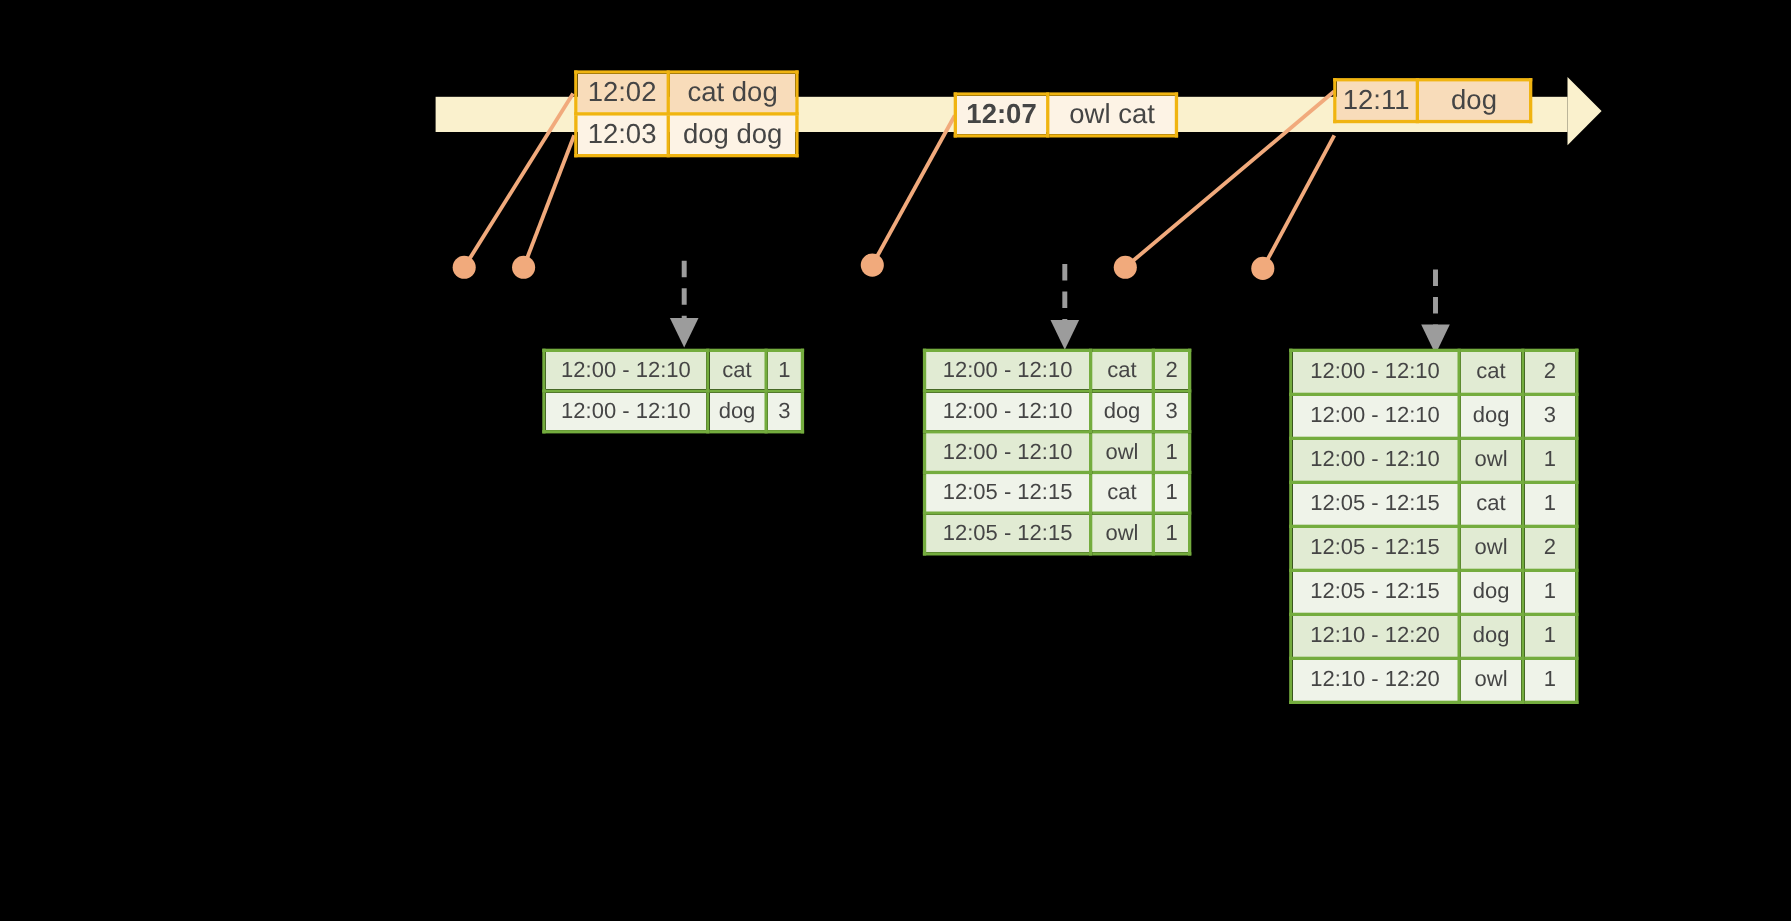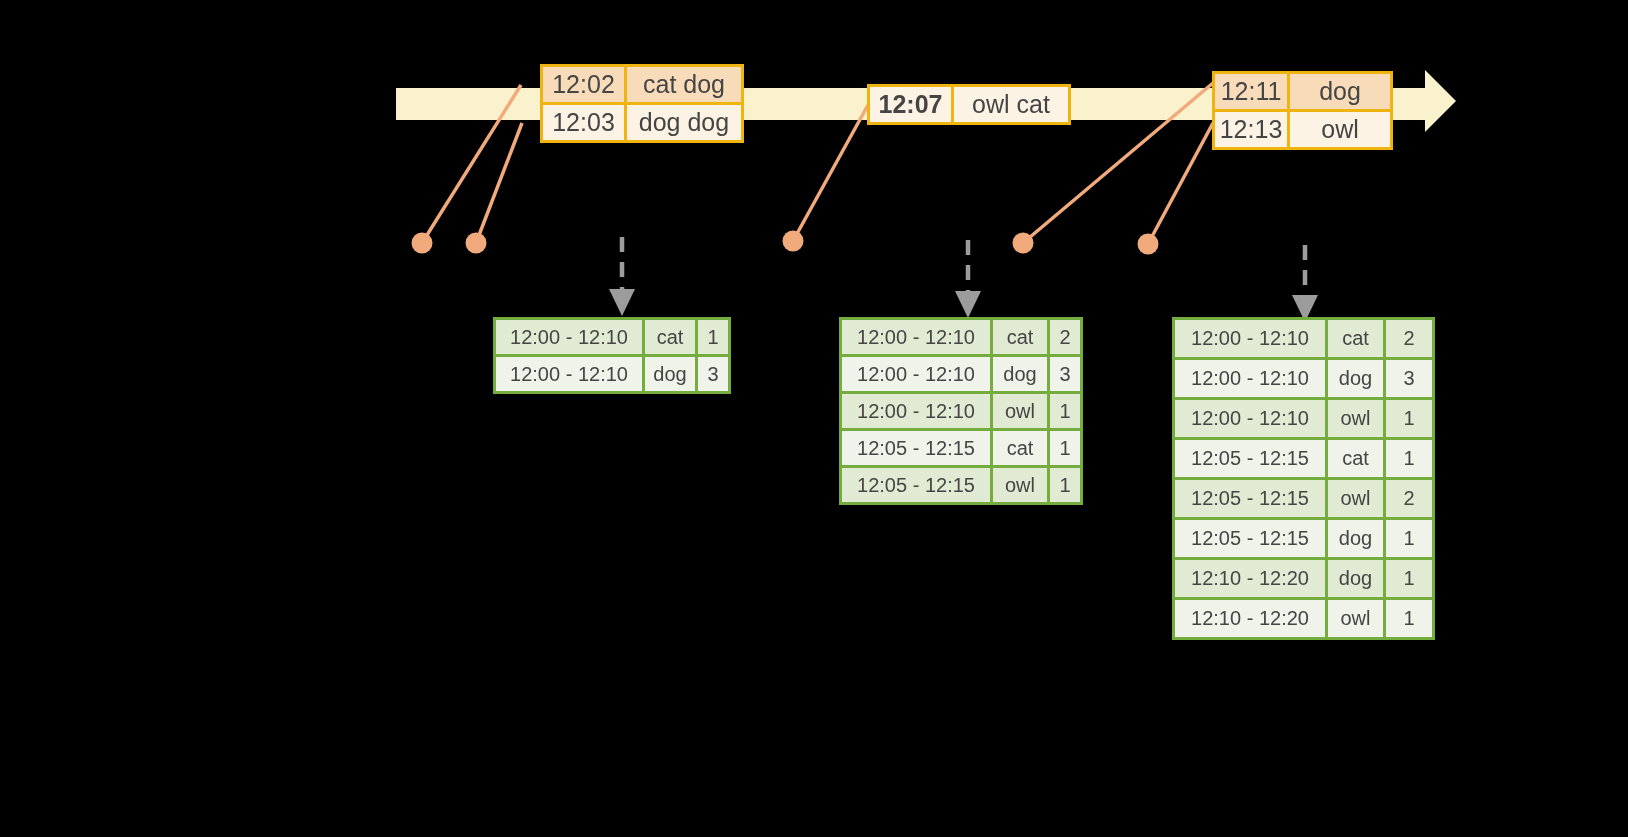--- a/index.html
+++ b/index.html
@@ -15,21 +15,21 @@
   table{border-collapse:collapse;position:absolute;z-index:1;table-layout:fixed;}
   td{color:var(--text);text-align:center;vertical-align:middle;overflow:hidden;white-space:nowrap;}
   .ev td{border:3px solid var(--event_border);height:33px;font-size:25px;}
   .rt td{border:3px solid var(--result_border);font-size:20px;}
   .g1 td,.g2 td{height:32px;}
   .g3 td{height:35px;}
   .ev .dark td{background:var(--event_row_dark);}
   .ev .light td{background:var(--event_row_light);}
   .rt .dark td{background:var(--result_row_dark);}
   .rt .light td{background:var(--result_row_light);}
-  .ev1{left:540px;top:64px;} .ev1 .c1{width:79px;} .ev1 .c2{width:112px;margin-top:16px;}
+  .ev1{left:522px;top:64px;} .ev1 .c1{width:79px;} .ev1 .c2{width:112px;margin-top:16px;}
   .ev2{left:867px;top:84px;} .ev2 .c1{width:79px;font-weight:bold;} .ev2 .c2{width:112px;}
   .ev3{left:1212px;top:71px;} .ev3 .c1{width:70px;} .ev3 .c2{width:98px;}
   .g1{left:493px;top:317px;} .g1 .c1{width:144px;} .g1 .c2{width:48px;} .g1 .c3{width:28px;}
   .g2{left:839px;top:317px;} .g2 .c1{width:146px;} .g2 .c2{width:52px;} .g2 .c3{width:28px;}
   .g3{left:1172px;top:317px;} .g3 .c1{width:148px;} .g3 .c2{width:53px;} .g3 .c3{width:44px;}
 </style>
 </head>
 <body>
 
 <div class="canvas">
@@ -86,24 +86,20 @@
       <td class="c2">owl cat</td>
     </tr>
   </tbody>
     </table>
 
   <table class="ev ev3">
     <tbody>
         <tr class="dark">
       <td class="c1">12:11</td>
       <td class="c2">dog</td>
-    </tr>
-    <tr class="light">
-      <td class="c1">12:13</td>
-      <td class="c2">owl</td>
     </tr>
   </tbody>
     </table>
 
   <table class="rt g1">
     <tbody>
         <tr class="dark">
       <td class="c1">12:00 - 12:10</td>
       <td class="c2">cat</td>
       <td class="c3">1</td>

